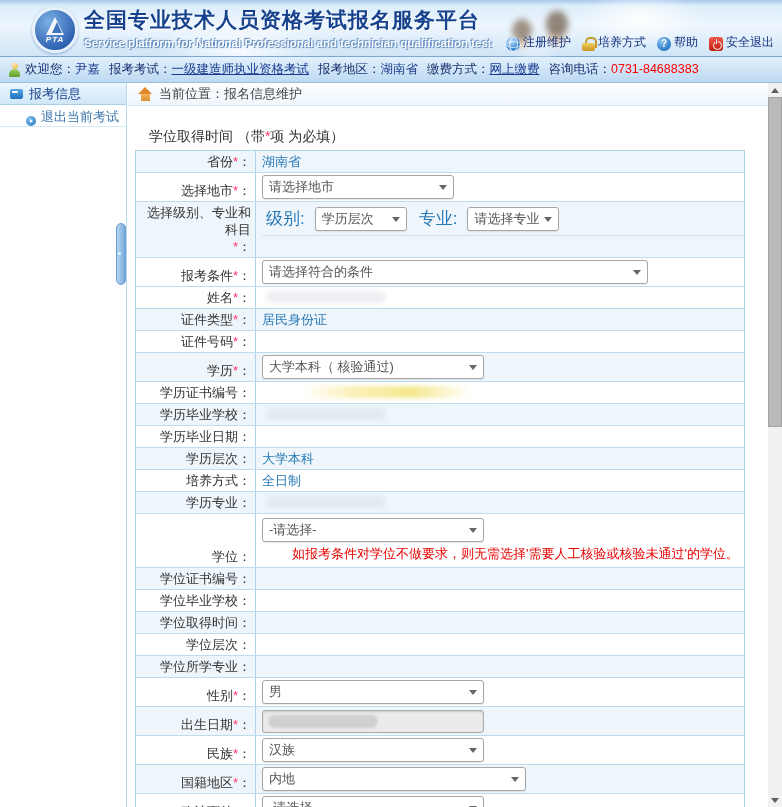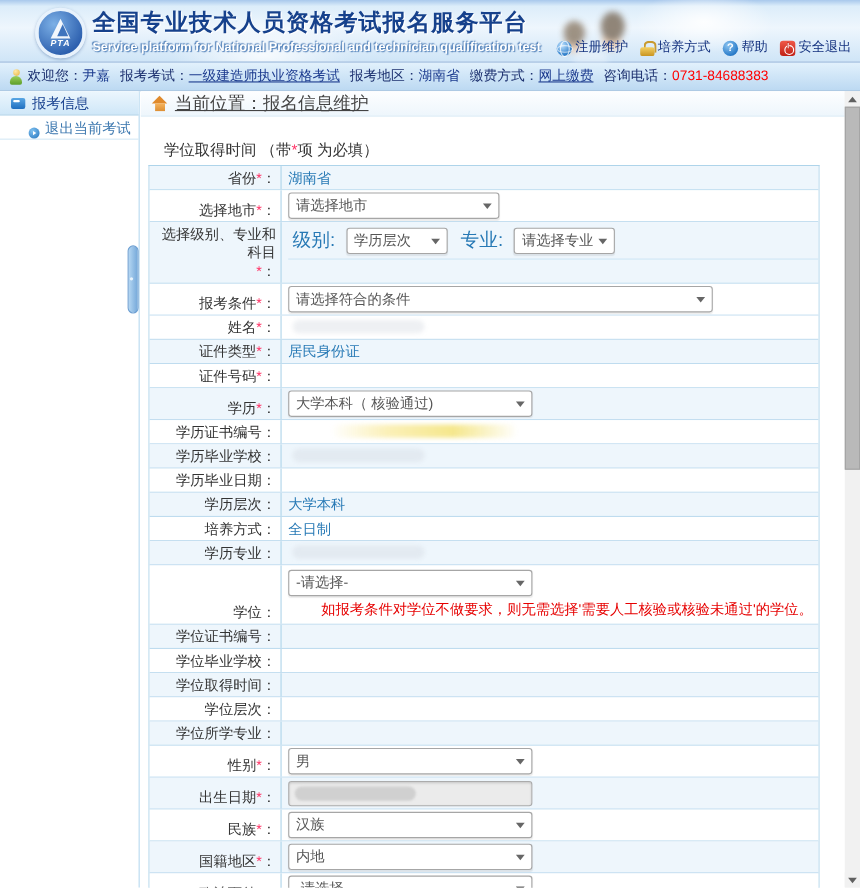--- a/index.html
+++ b/index.html
@@ -95,21 +95,21 @@
     border-top:2px solid transparent; border-bottom:2px solid transparent; border-left:3px solid #fff; }
   .collapse-handle { position:absolute; left:116px; top:140px; width:10px; height:62px;
     background:linear-gradient(90deg,#b4d6f2,#76a9da); border:1px solid #6d9fd2;
     border-radius:5px; cursor:pointer; z-index:5; }
   .collapse-handle::after { content:""; position:absolute; left:1px; top:28px; width:3px; height:3px;
     border-radius:50%; background:#eaf4fc; }
 
   .content { position:absolute; left:128px; top:0; width:640px; height:724px; background:#fff; }
   .loc-bar { height:23px; display:flex; align-items:center; gap:7px; padding-left:10px;
     background:linear-gradient(180deg,#fdfeff,#eef6fc); border-bottom:1px solid #d8eaf6;
-    font-size:16px; color:#444;text-decoration:underline; }
+    font-size:13px; color:#444; }
   .home { width:14px; height:13px; position:relative; }
   .home::before { content:""; position:absolute; left:0; top:-1px; width:0; height:0;
     border-left:7px solid transparent; border-right:7px solid transparent;
     border-bottom:7px solid #e08a2c; }
   .home::after { content:""; position:absolute; left:2.5px; top:6px; width:9px; height:7px;
     background:linear-gradient(180deg,#f6b45e,#dd8f33); }
 
   
   .form-wrap { padding:22px 0 0 7px; }
   .form-title { font-size:14px; color:#333; margin:0 0 4px 14px; }
@@ -356,21 +356,21 @@
             </div>
             <div class="frow t-select">
               <div class="flabel"><span class="txt">民族</span><em class="req">*</em>：</div>
               <div class="fvalue">
                 <div class="select" style="width: 222px;"><span>汉族</span></div>
               </div>
             </div>
             <div class="frow alt t-select">
               <div class="flabel"><span class="txt">国籍地区</span><em class="req">*</em>：</div>
               <div class="fvalue">
-                <div class="select" style="width: 222px;"><span>内地</span></div>
+                <div class="select" style="width: 264px;"><span>内地</span></div>
               </div>
             </div>
             <div class="frow t-select">
               <div class="flabel"><span class="txt">政治面貌</span><em class="req">*</em>：</div>
               <div class="fvalue">
                 <div class="select" style="width: 222px;"><span>-请选择-</span></div>
               </div>
             </div>
           </div>
       </div>

